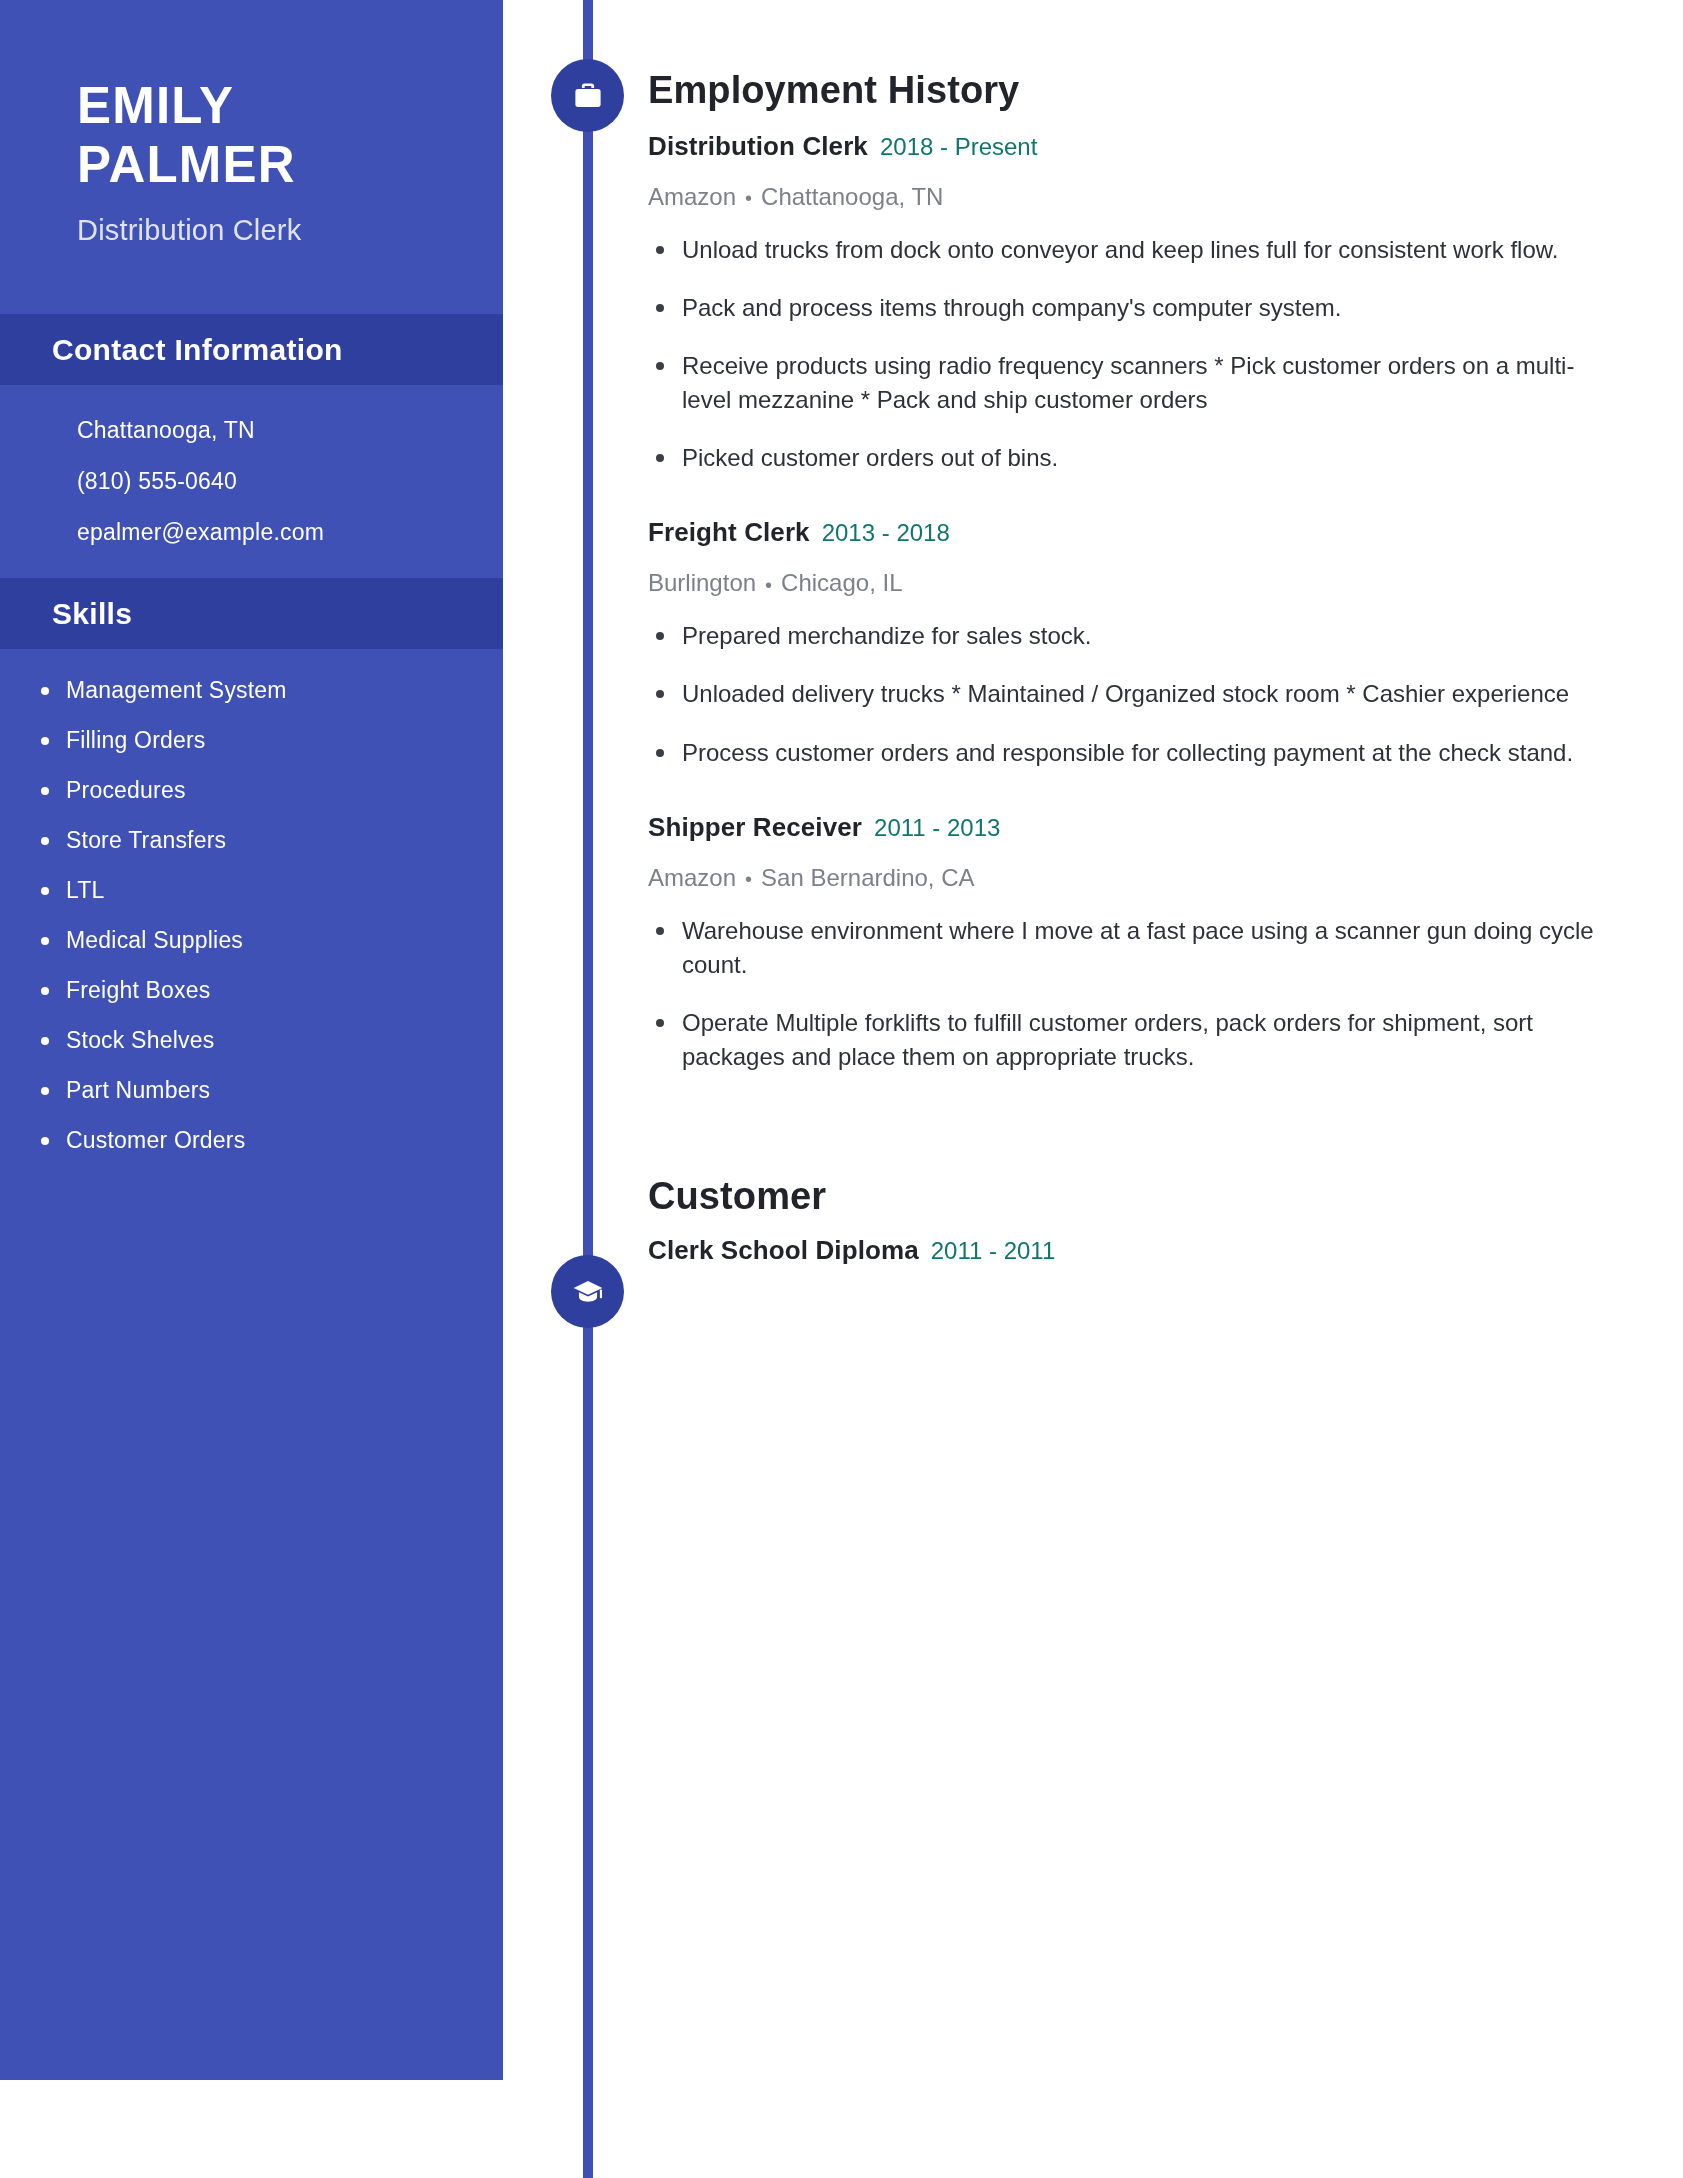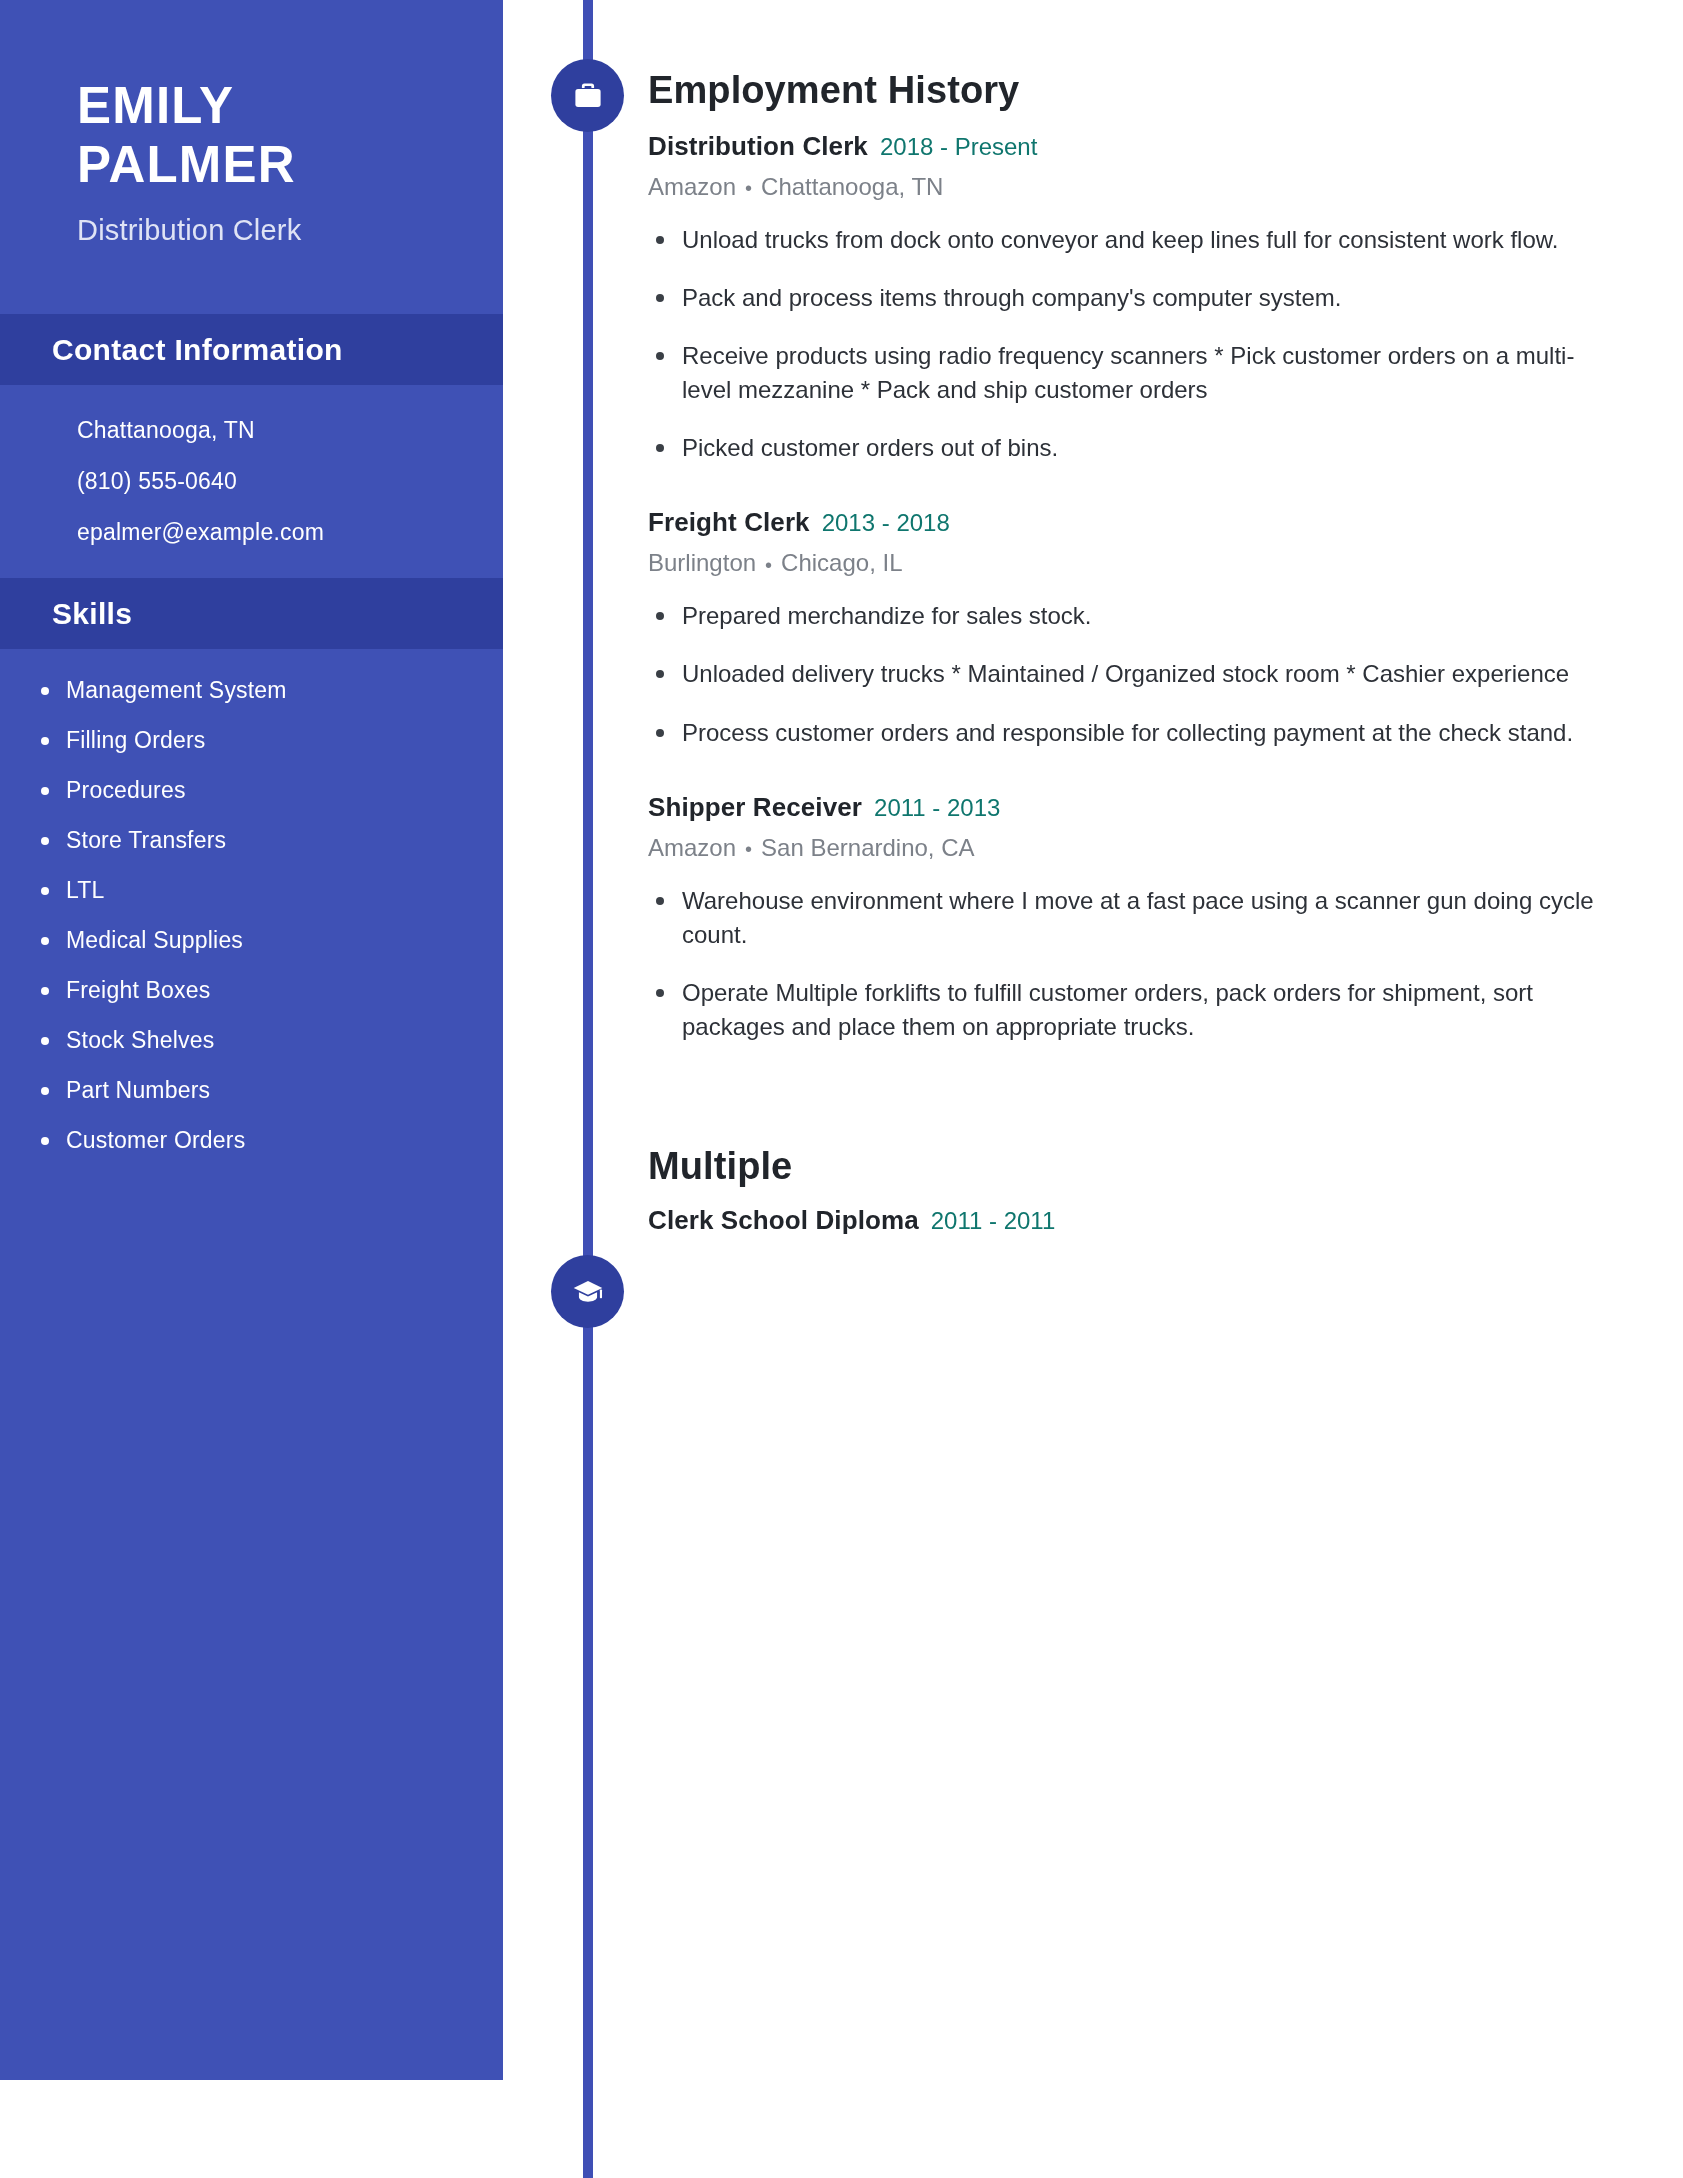--- a/index.html
+++ b/index.html
@@ -156,21 +156,21 @@
     font-size: 26px;
     font-weight: 700;
     letter-spacing: 0.1px;
   }
   .entry-dates {
     color: #0f766e;
     font-size: 24px;
     font-weight: 400;
   }
   .entry-meta {
-    margin-top: 11px;
+    margin-top: 21px;
     color: #7c8189;
     font-size: 24px;
     font-weight: 400;
   }
   .meta-dot {
     display: inline-block;
     margin: 0 9px;
     vertical-align: middle;
     font-size: 20px;
   }
@@ -305,21 +305,21 @@
         <div class="bullets">
           <div class="bullet">Warehouse environment where I move at a fast pace using a scanner gun doing cycle count.</div>
           <div class="bullet">Operate Multiple forklifts to fulfill customer orders, pack orders for shipment, sort packages and place them on appropriate trucks.</div>
         </div>
       </div>
 
     </section>
 
     <section class="section" style="padding-top:103px;">
 
-      <h2 class="section-title">Multiple</h2>
+      <h2 class="section-title">Customer</h2>
 
       <div class="entry" style="margin-top:20px;">
         <div class="entry-head">
           <span class="entry-role">Clerk School Diploma</span>
           <span class="entry-dates">2011 - 2011</span>
         </div>
       </div>
 
     </section>
 

